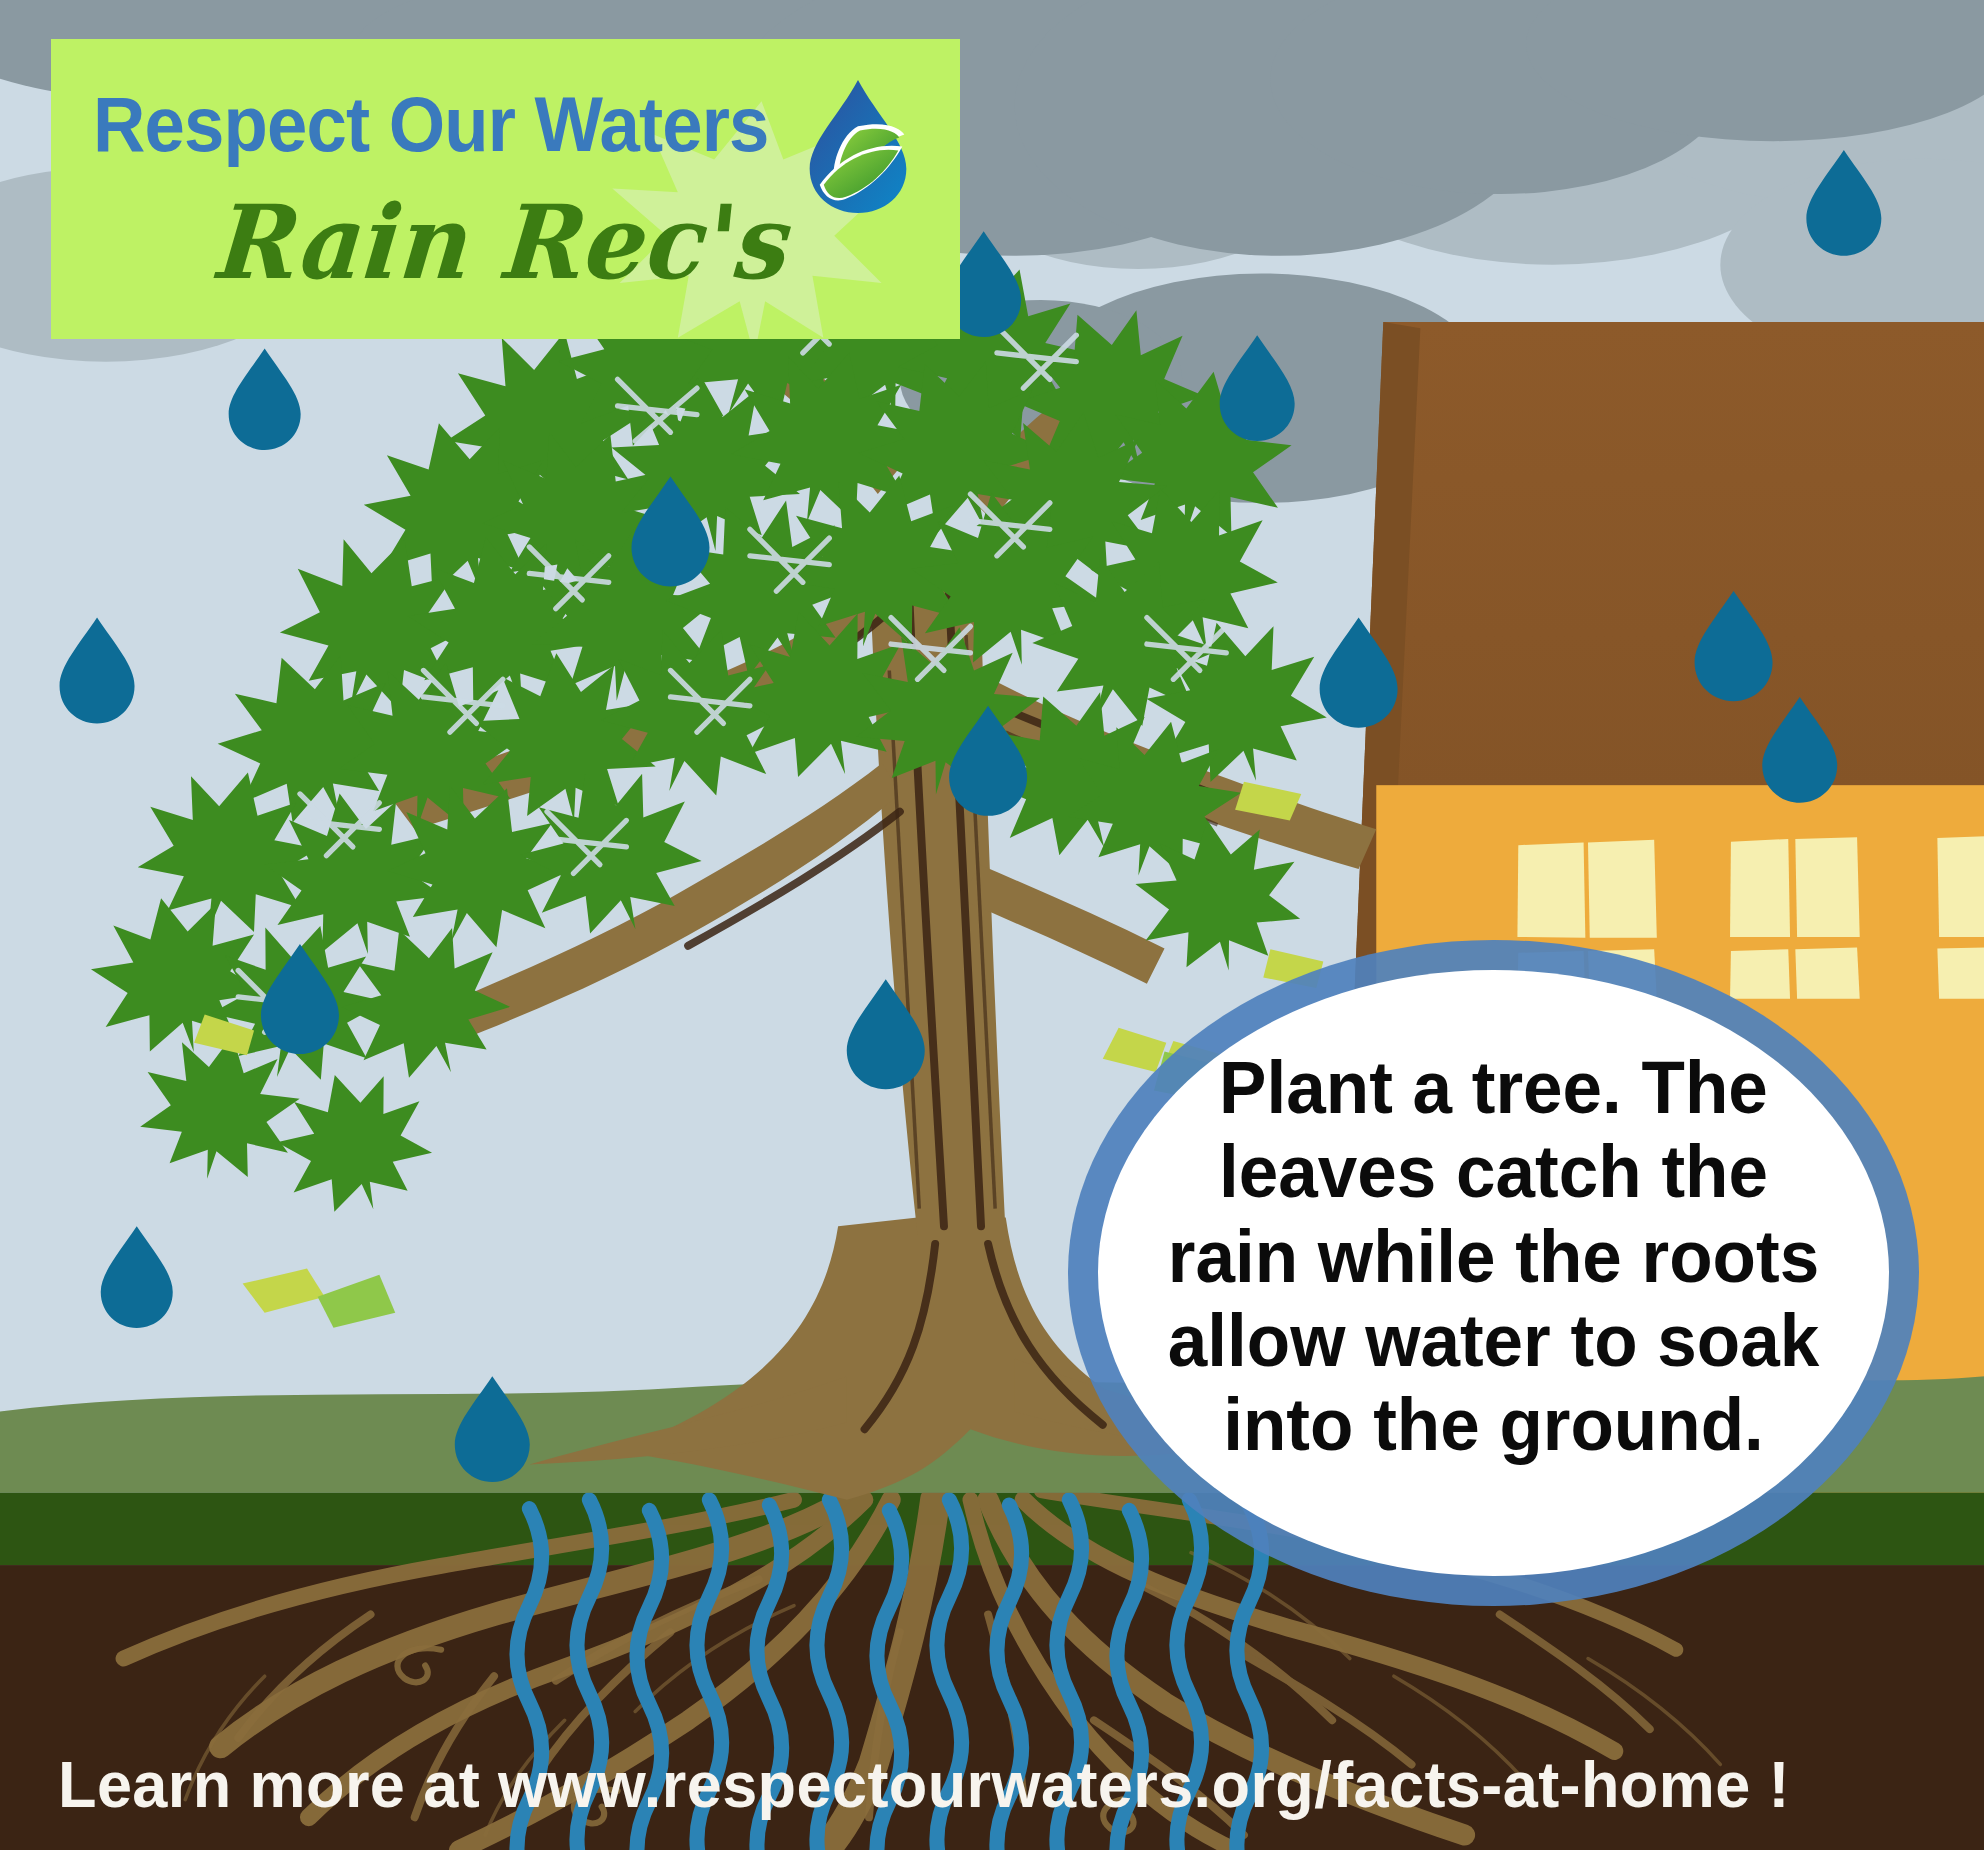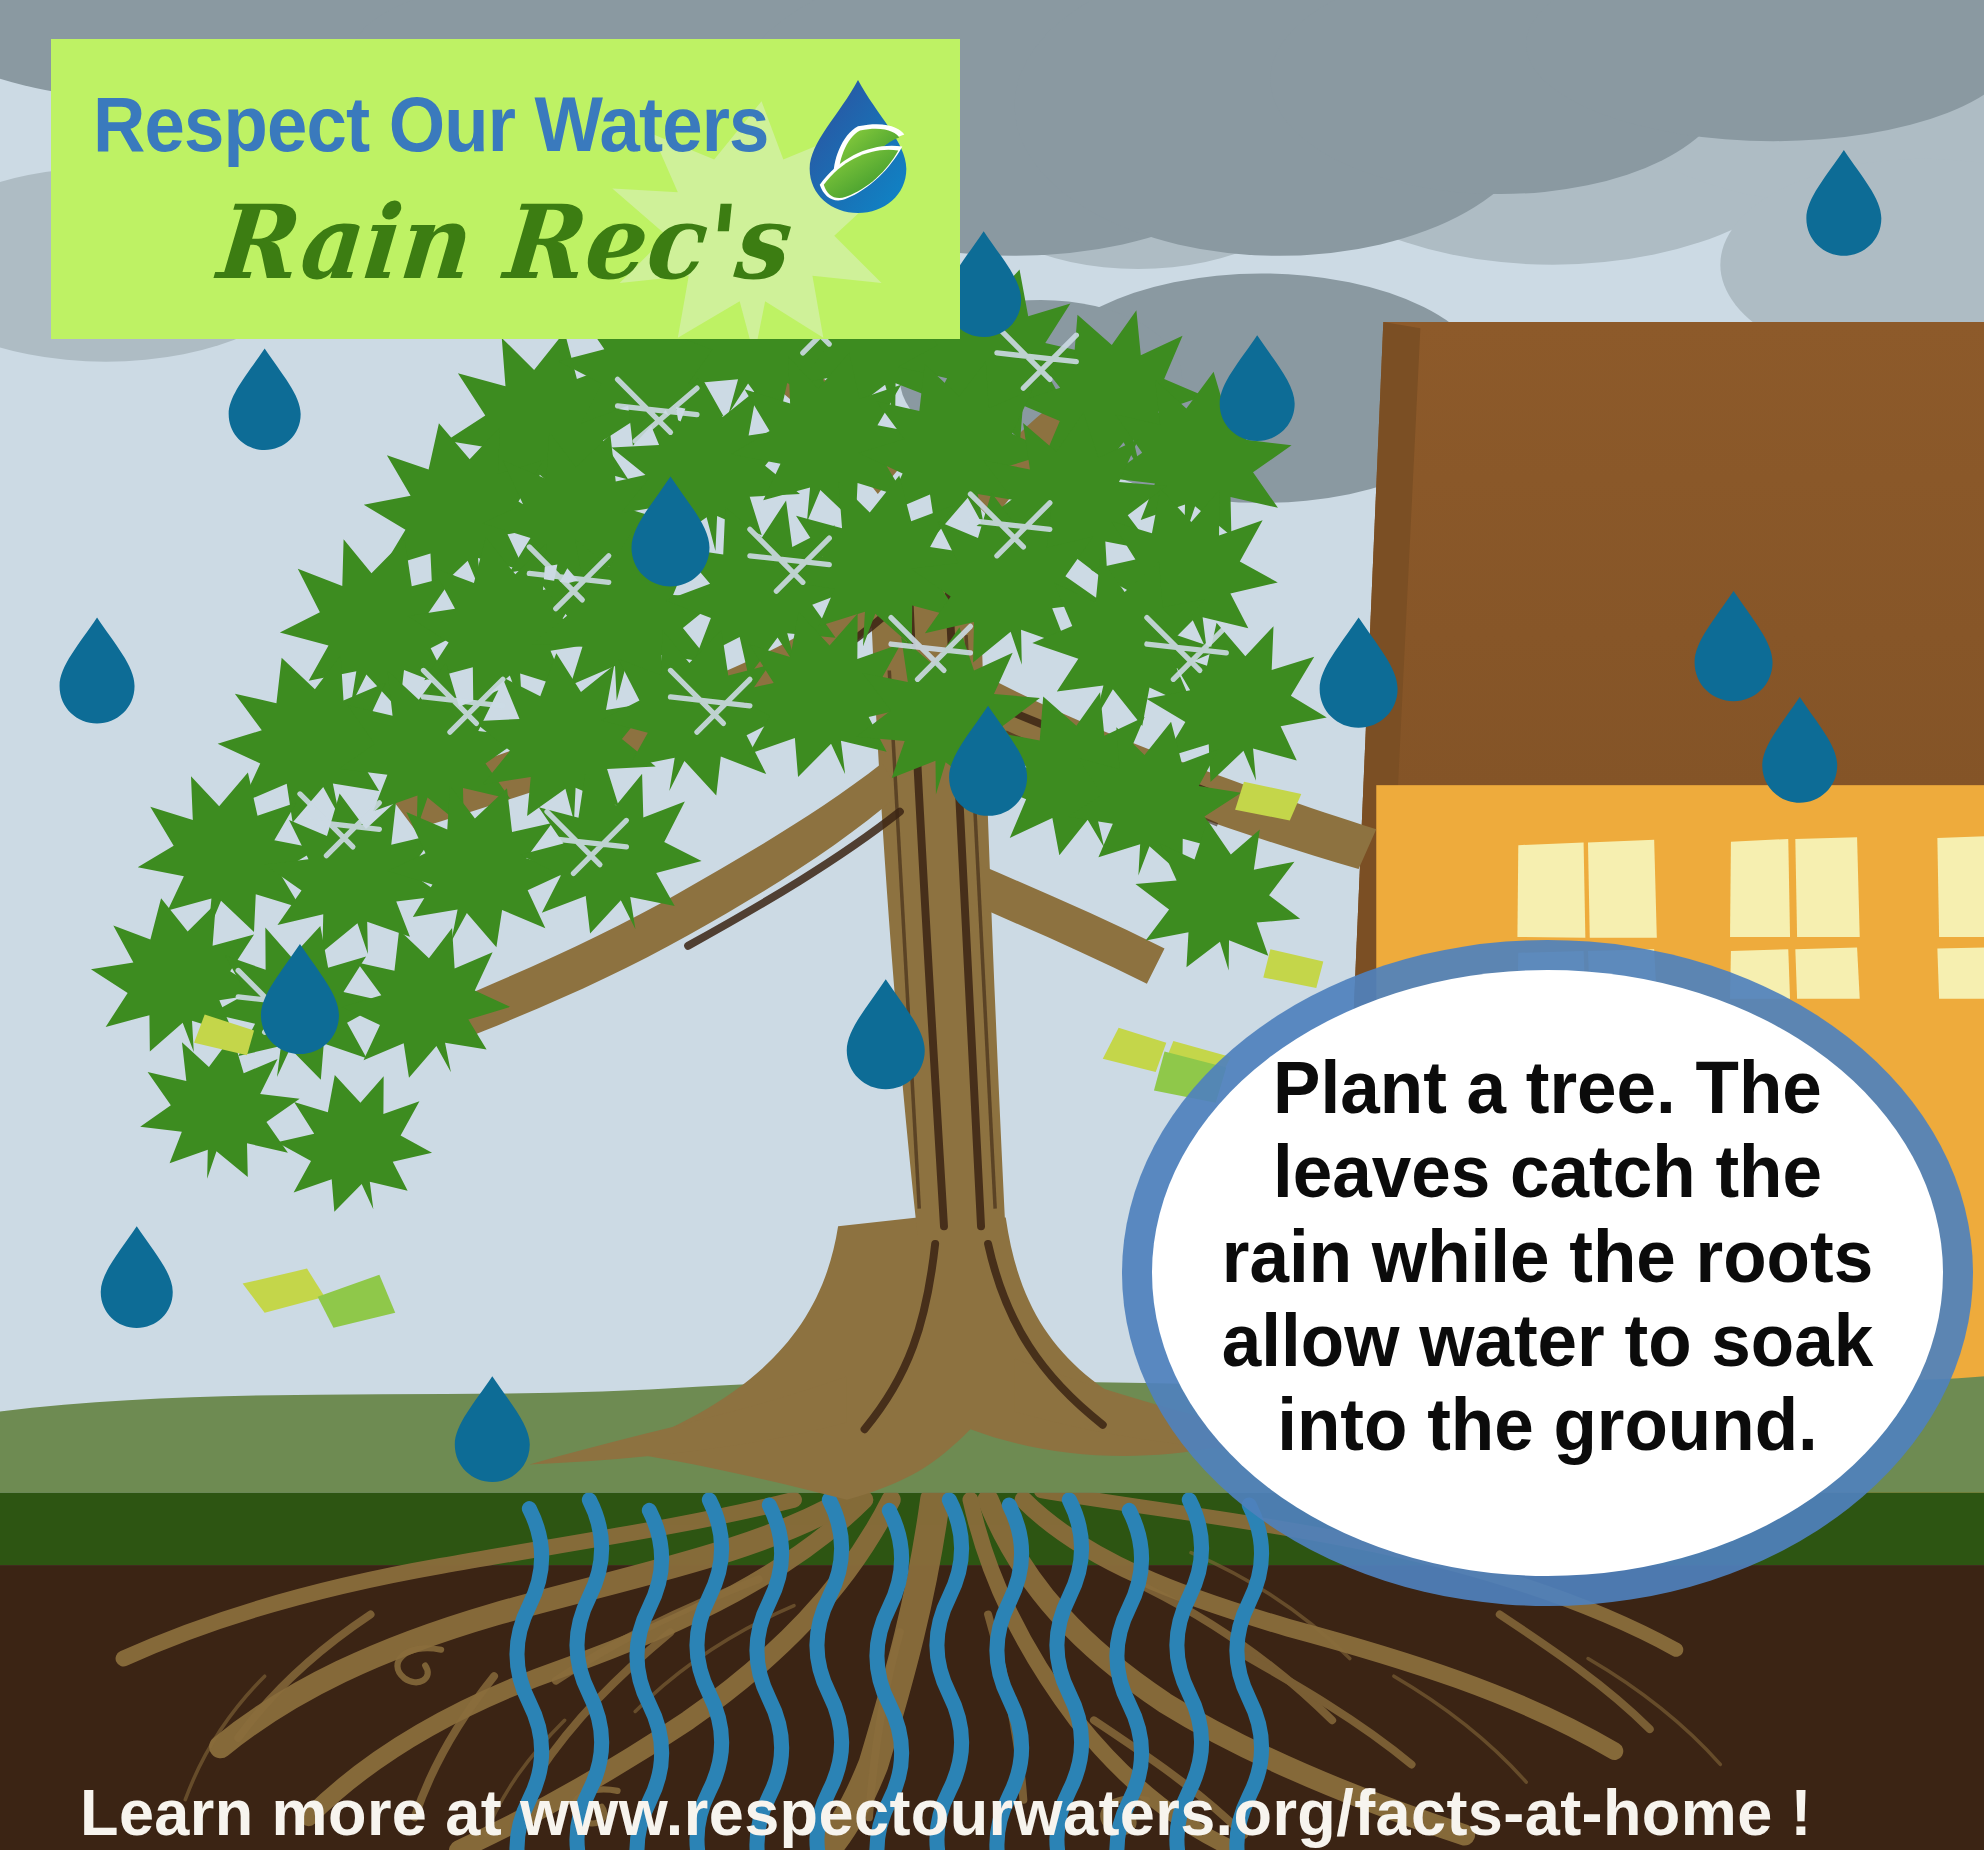--- a/index.html
+++ b/index.html
@@ -52,21 +52,21 @@
     font-style: italic;
     font-weight: 700;
     transform: skewX(-6deg) scaleX(.95);
     z-index: 3;
     white-space: nowrap;
   }
 
   
   #bubble {
     position: absolute;
-    left: 1122px; top: 940px;
+    left: 1068px; top: 940px;
     width: 851px; height: 666px;
     z-index: 60;
   }
   #bubble-ring {
     position: absolute; inset: 0;
     border-radius: 50%;
     background: #4f81bd;
     opacity: .92;
   }
   #bubble-fill {
@@ -83,22 +83,22 @@
     line-height: 1.14;
     color: #0b0b0b;
     transform: scaleX(.96);
   }
 
   
   #footer {
     position: absolute;
     left: 0; right: 0; bottom: 0;
     height: 132px;
-    display: flex; align-items: flex-end;
-    padding-left: 80px;
+    display: flex; align-items: center;
+    padding-left: 58px;
     z-index: 70;
     pointer-events: none;
   }
   #footer-text {
     font-family: "Liberation Sans Narrow","Liberation Sans", sans-serif;
     font-weight: 700;
     font-size: 65px;
     color: #f7f4ee;
     letter-spacing: 0.4px;
     white-space: nowrap;

